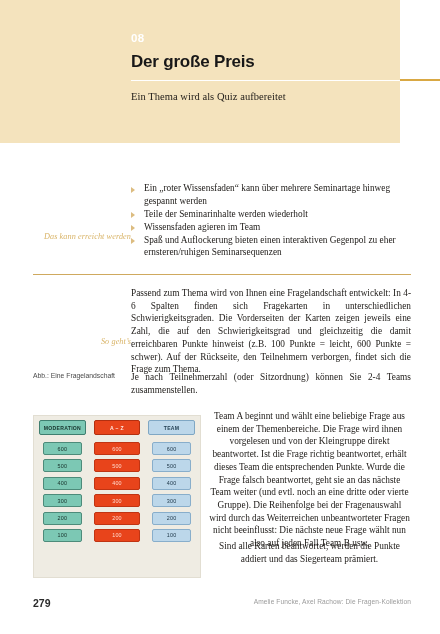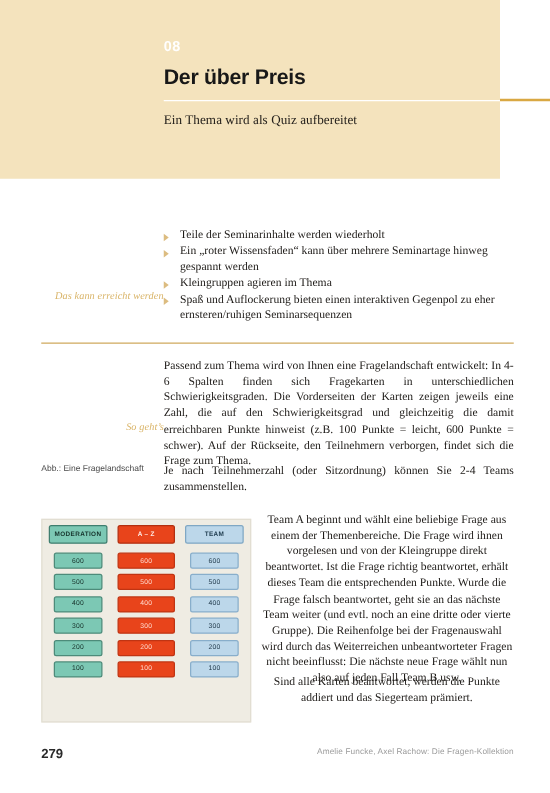--- a/index.html
+++ b/index.html
@@ -258,45 +258,45 @@
     letter-spacing: 0.1px;
   }
 </style>
 </head>
 <body>
 
 <div class="page">
 
   <div class="header-band"></div>
   <div class="chapter-number">08</div>
-  <div class="chapter-title">Der über Preis</div>
+  <div class="chapter-title">Der große Preis</div>
   <div class="title-rule"></div>
   <div class="orange-rule"></div>
   <div class="chapter-sub">Ein Thema wird als Quiz aufbereitet</div>
 
   <div class="sec-label" id="label-benefits">Das kann erreicht werden</div>
 
   <div class="bullet-list">
     <div class="bullet-row">
       <div class="bullet-arrow">
           <div class="tri"></div>
         </div>
-      <div class="bullet-text">Teile der Seminarinhalte werden wiederholt</div>
+      <div class="bullet-text">Ein „roter Wissensfaden“ kann über mehrere Seminartage hinweg gespannt werden</div>
     </div>
     <div class="bullet-row">
       <div class="bullet-arrow">
           <div class="tri"></div>
         </div>
-      <div class="bullet-text">Ein „roter Wissensfaden“ kann über mehrere Seminartage hinweg gespannt werden</div>
+      <div class="bullet-text">Teile der Seminarinhalte werden wiederholt</div>
     </div>
     <div class="bullet-row">
       <div class="bullet-arrow">
           <div class="tri"></div>
         </div>
-      <div class="bullet-text">Kleingruppen agieren im Thema</div>
+      <div class="bullet-text">Wissensfaden agieren im Team</div>
     </div>
     <div class="bullet-row">
       <div class="bullet-arrow">
           <div class="tri"></div>
         </div>
       <div class="bullet-text">Spaß und Auflockerung bieten einen interaktiven Gegenpol zu eher ernsteren/ruhigen Seminarsequenzen</div>
     </div>
   </div>
 
   <div class="gold-rule"></div>

